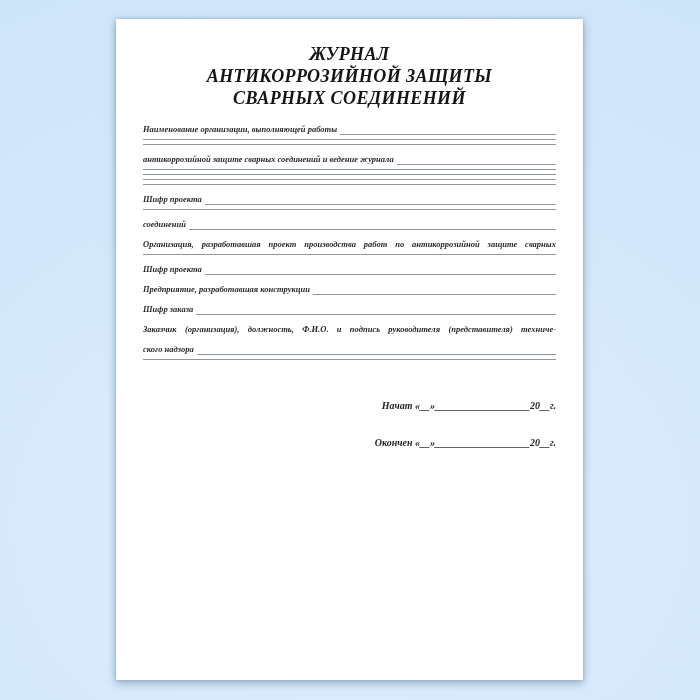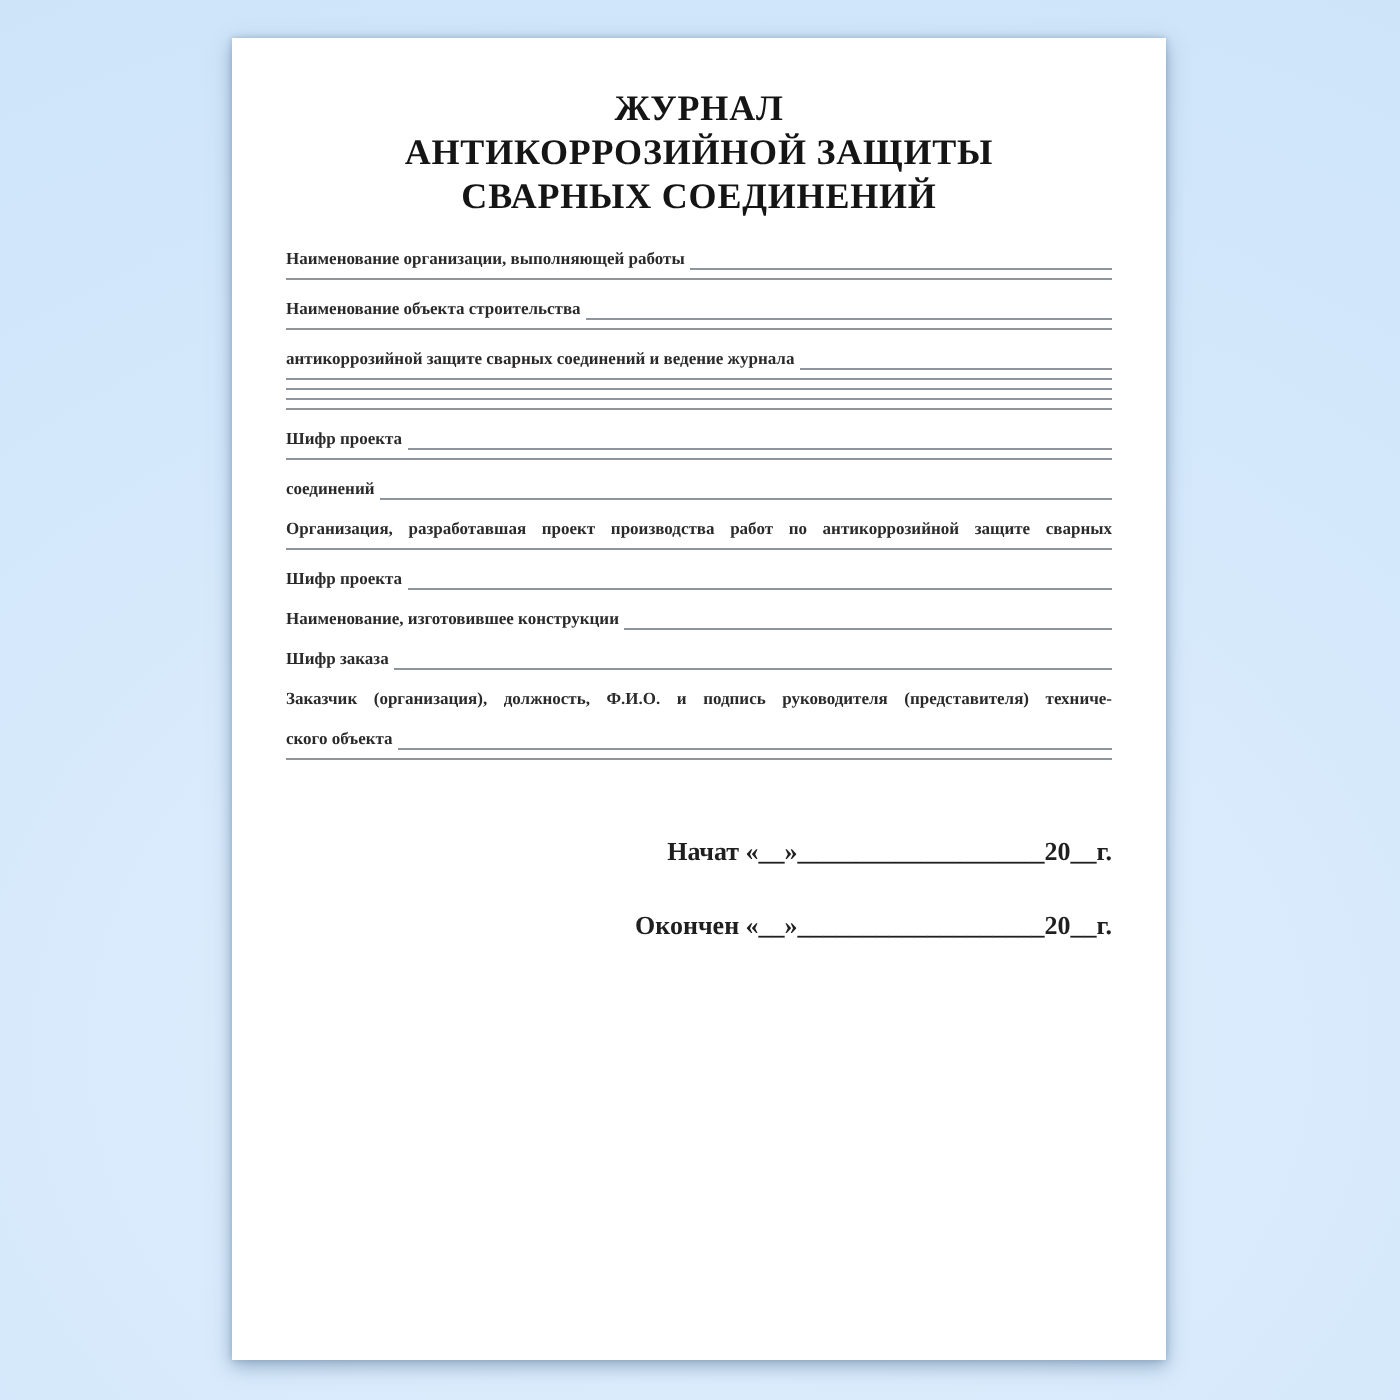--- a/index.html
+++ b/index.html
@@ -3,20 +3,21 @@
 <meta charset="utf-8">
 <style>
   html, body { margin: 0; padding: 0; }
   body {
     width: 700px; height: 700px; overflow: hidden;
     font-family: "Liberation Serif", "DejaVu Serif", serif;
   }
   .scene {
     position: relative; width: 700px; height: 700px;
     background: radial-gradient(120% 95% at 50% 75%, #e0effd 0%, #d4e8fb 55%, #cce3f8 100%);
+    font-style: italic;
   }
   .sheet {
     position: absolute; left: 116px; top: 19px;
     width: 467px; height: 661px;
     background: #ffffff;
     box-shadow: 0 3px 9px rgba(88, 118, 152, 0.55), 0 0 3px rgba(88, 118, 152, 0.35);
     box-sizing: border-box;
     padding: 0 27px;
     color: #1f1f1f;
   }
@@ -45,21 +46,21 @@
   }
   .lbl { white-space: nowrap; padding-right: 3px; }
   .fill {
     flex: 1 1 auto;
     border-bottom: 1px solid #8f959d;
     margin-bottom: 4px;
   }
   .footer {
     margin-top: 32px;
     text-align: right;
-    font-size: 13px;
+    font-size: 10px;
     line-height: 20px;
     font-weight: bold;
     color: #1f1f1f;
   }
   .footer .footer-line + .footer-line { margin-top: 17px; }
 </style>
 </head>
 <body>
 
 <div class="scene" style="background: radial-gradient(120% 95% at 50% 75%, rgb(224, 239, 253) 0%, rgb(212, 232, 251) 55%, rgb(204, 227, 248) 100%);">
@@ -70,24 +71,20 @@
       <div>АНТИКОРРОЗИЙНОЙ ЗАЩИТЫ</div>
       <div>СВАРНЫХ СОЕДИНЕНИЙ</div>
     </div>
 
     <div class="form" id="form-rows">
         <div class="row row-field">
           <span class="lbl">Наименование организации, выполняющей работы</span>
           <span class="fill" style="border-bottom-color: rgb(143, 149, 157);"></span>
         </div>
         <div class="row row-blank">
-          <span class="fill" style="border-bottom-color: rgb(143, 149, 157);"></span>
-        </div>
-        <div class="row row-field">
-          <span class="lbl">Наименование объекта строительства</span>
           <span class="fill" style="border-bottom-color: rgb(143, 149, 157);"></span>
         </div>
         <div class="row row-blank">
           <span class="fill" style="border-bottom-color: rgb(143, 149, 157);"></span>
         </div>
         <div class="row row-field">
           <span class="lbl">антикоррозийной защите сварных соединений и ведение журнала</span>
           <span class="fill" style="border-bottom-color: rgb(143, 149, 157);"></span>
         </div>
         <div class="row row-blank">
@@ -115,30 +112,30 @@
         </div>
         <div class="row row-text">Организация, разработавшая проект производства работ по антикоррозийной защите сварных</div>
         <div class="row row-blank">
           <span class="fill" style="border-bottom-color: rgb(143, 149, 157);"></span>
         </div>
         <div class="row row-field">
           <span class="lbl">Шифр проекта</span>
           <span class="fill" style="border-bottom-color: rgb(143, 149, 157);"></span>
         </div>
         <div class="row row-field">
-          <span class="lbl">Наименование, изготовившее конструкции</span>
+          <span class="lbl">Предприятие, разработавшая конструкции</span>
           <span class="fill" style="border-bottom-color: rgb(143, 149, 157);"></span>
         </div>
         <div class="row row-field">
           <span class="lbl">Шифр заказа</span>
           <span class="fill" style="border-bottom-color: rgb(143, 149, 157);"></span>
         </div>
         <div class="row row-text">Заказчик (организация), должность, Ф.И.О. и подпись руководителя (представителя) техниче-</div>
         <div class="row row-field">
-          <span class="lbl">ского объекта</span>
+          <span class="lbl">ского надзора</span>
           <span class="fill" style="border-bottom-color: rgb(143, 149, 157);"></span>
         </div>
         <div class="row row-blank">
           <span class="fill" style="border-bottom-color: rgb(143, 149, 157);"></span>
         </div>
       </div>
 
     <div class="footer">
       <div class="footer-line">Начат «__»___________________20__г.</div>
       <div class="footer-line">Окончен «__»___________________20__г.</div>

